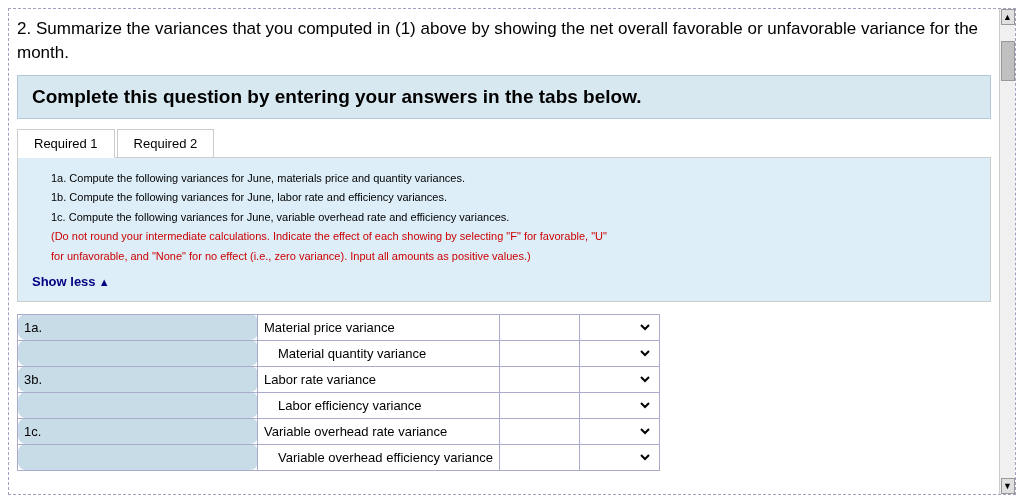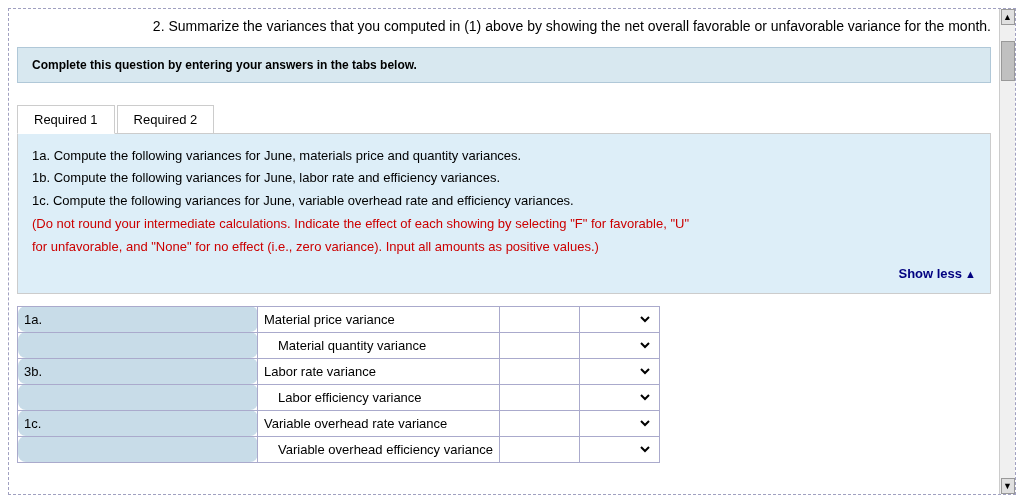--- a/index.html
+++ b/index.html
@@ -17,34 +17,33 @@
     .outer-container {
       border: 1px dashed #a0a0c0;
       margin: 8px;
       padding: 8px;
       position: relative;
       height: 487px;
       overflow: hidden;
     }
 
     .question-text {
-      font-size: 14px;
+      font-size: 17px;
       color: #000;
       margin-bottom: 10px;
       line-height: 1.4;
-      text-align: right;
     }
 
     .complete-box {
       background: #d8e8f0;
       border: 1px solid #b0c8d8;
       padding: 10px 14px;
-      margin-bottom: 22px;
+      margin-bottom: 10px;
       font-weight: bold;
-      font-size: 12px;
+      font-size: 19px;
     }
 
     .tabs-row {
       display: flex;
       border-bottom: 1px solid #ccc;
       margin-bottom: 0;
     }
 
     .tab {
       padding: 6px 16px;
@@ -65,35 +64,35 @@
     }
 
     .tab-content {
       border: 1px solid #ccc;
       border-top: none;
       background: #ddeef8;
       padding: 12px 14px;
     }
 
     .instructions {
-      font-size: 13px;
+      font-size: 11px;
       line-height: 1.6;
       color: #000;
+      margin-left: 19px;
     }
 
     .instructions p {
       margin-bottom: 2px;
     }
 
     .instructions .red-text {
       color: #cc0000;
     }
 
     .show-less {
-      text-align: right;
       margin-top: 8px;
       color: #000080;
       font-weight: bold;
       font-size: 13px;
       cursor: pointer;
     }
 
     .show-less .arrow {
       font-size: 11px;
     }

